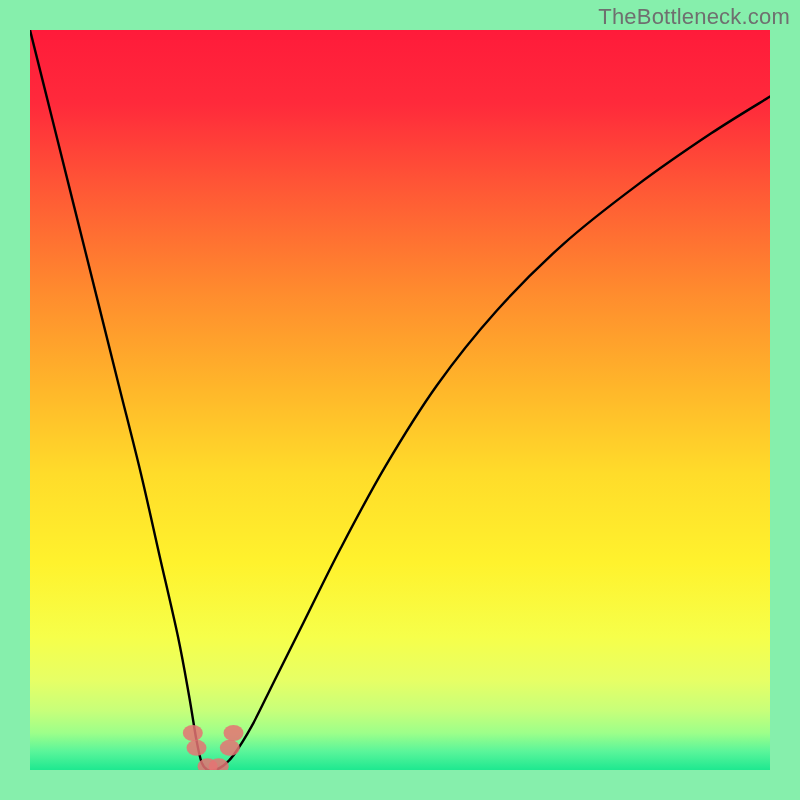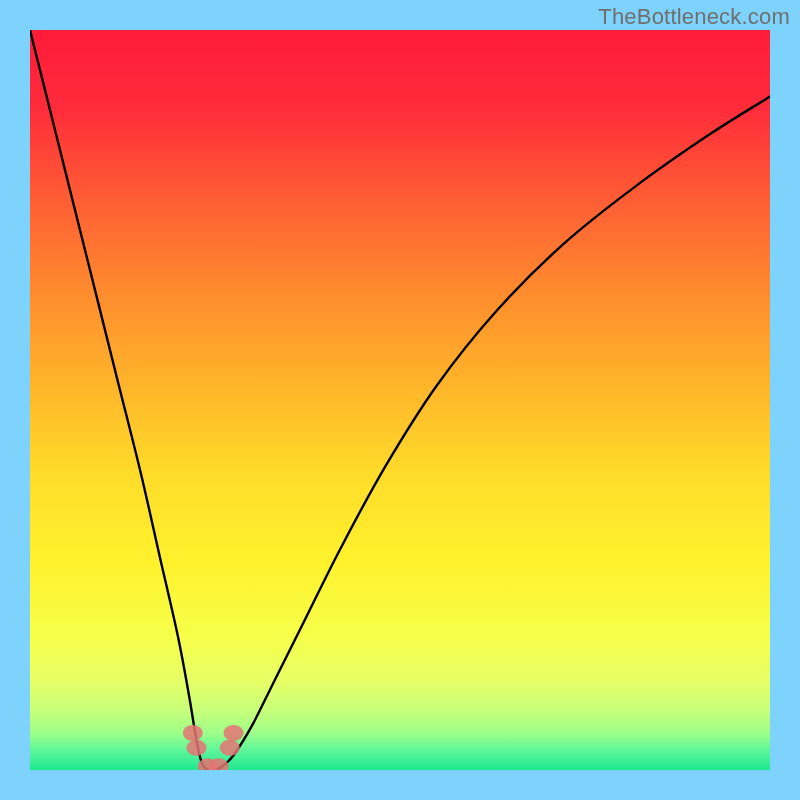--- a/index.html
+++ b/index.html
@@ -10,21 +10,21 @@
     background: #000;
     overflow: hidden;
     font-family: Arial, Helvetica, sans-serif;
   }
   .frame {
     position: absolute;
     left: 0;
     top: 0;
     width: 800px;
     height: 800px;
-    background: #7dd3fc;
+    background: #86efac;
   }
   .plot-area {
     position: absolute;
     left: 30px;
     top: 30px;
     width: 740px;
     height: 740px;
     overflow: hidden;
   }
   .gradient {

